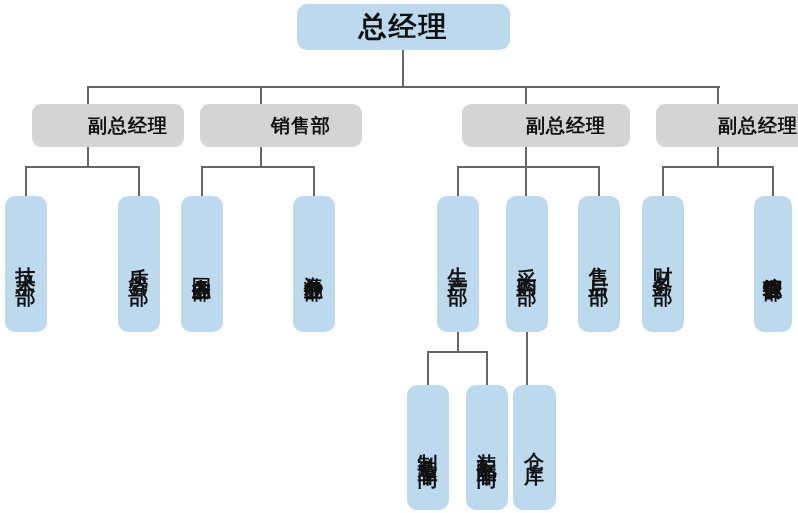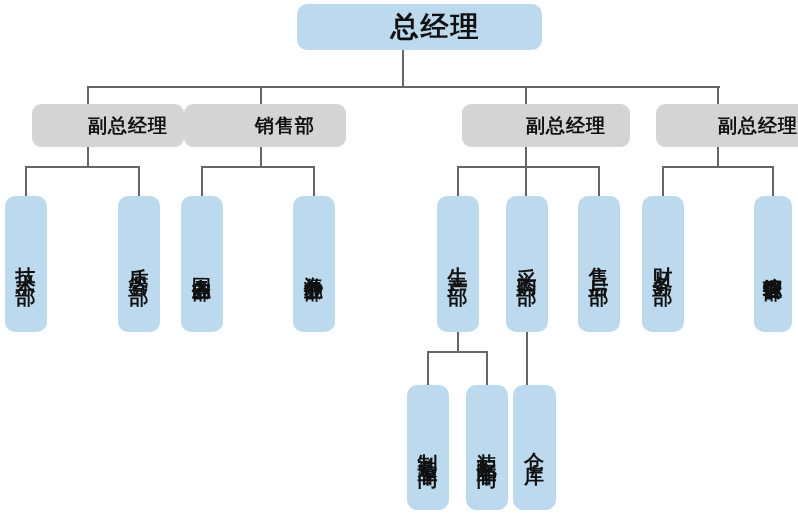--- a/index.html
+++ b/index.html
@@ -12,21 +12,21 @@
   .canvas{
     position:relative;width:798px;height:513px;background:#ffffff;
     font-family:"Liberation Sans","DejaVu Sans",sans-serif;overflow:hidden;
   }
   .node{
     position:absolute;background:var(--node-blue);border-radius:10px;
     display:flex;align-items:center;justify-content:center;
     font-weight:700;color:var(--text);
   }
   .node.gray{background:var(--node-gray);border-radius:9px;padding-left:40px;}
-  .root-node{font-size:28px;letter-spacing:2px;padding-left:32px;}
+  .root-node{font-size:28px;letter-spacing:2px;}
   .l2-node{font-size:19px;letter-spacing:1px;}
   .vnode{top:196px;height:136px;width:42px;font-size:20px;}
   .l4node{top:385px;height:125px;width:42px;font-size:20px;}
   .vtext{writing-mode:vertical-rl;text-orientation:upright;line-height:1;}
   .sp2{letter-spacing:12px;}
   .sp3{letter-spacing:9px;}
   .sp4{letter-spacing:5px;}
   .sp5{letter-spacing:1px;font-size:19px;}
   .hline,.vline{position:absolute;background:var(--line);}
   .hline{height:2px;}
@@ -71,21 +71,21 @@
   <div class="vline" style="left:486px;top:351px;height:34px;"></div>
   <div class="vline" style="left:526px;top:332px;height:53px;"></div>
 
   <div class="node root-node" style="left:297px;top:4px;width:213px;height:46px;">
     <span>总经理</span>
   </div>
 
   <div class="node gray l2-node" style="left:32px;top:104px;width:112px;height:43px;">
     <span>副总经理</span>
   </div>
-  <div class="node gray l2-node" style="left:184px;top:104px;width:122px;height:43px;">
+  <div class="node gray l2-node" style="left:200px;top:104px;width:122px;height:43px;">
     <span>销售部</span>
   </div>
   <div class="node gray l2-node" style="left:462px;top:104px;width:128px;height:43px;">
     <span>副总经理</span>
   </div>
   <div class="node gray l2-node" style="left:656px;top:104px;width:124px;height:43px;">
     <span>副总经理</span>
   </div>
 
   <div class="node vnode" style="left:5px;">

